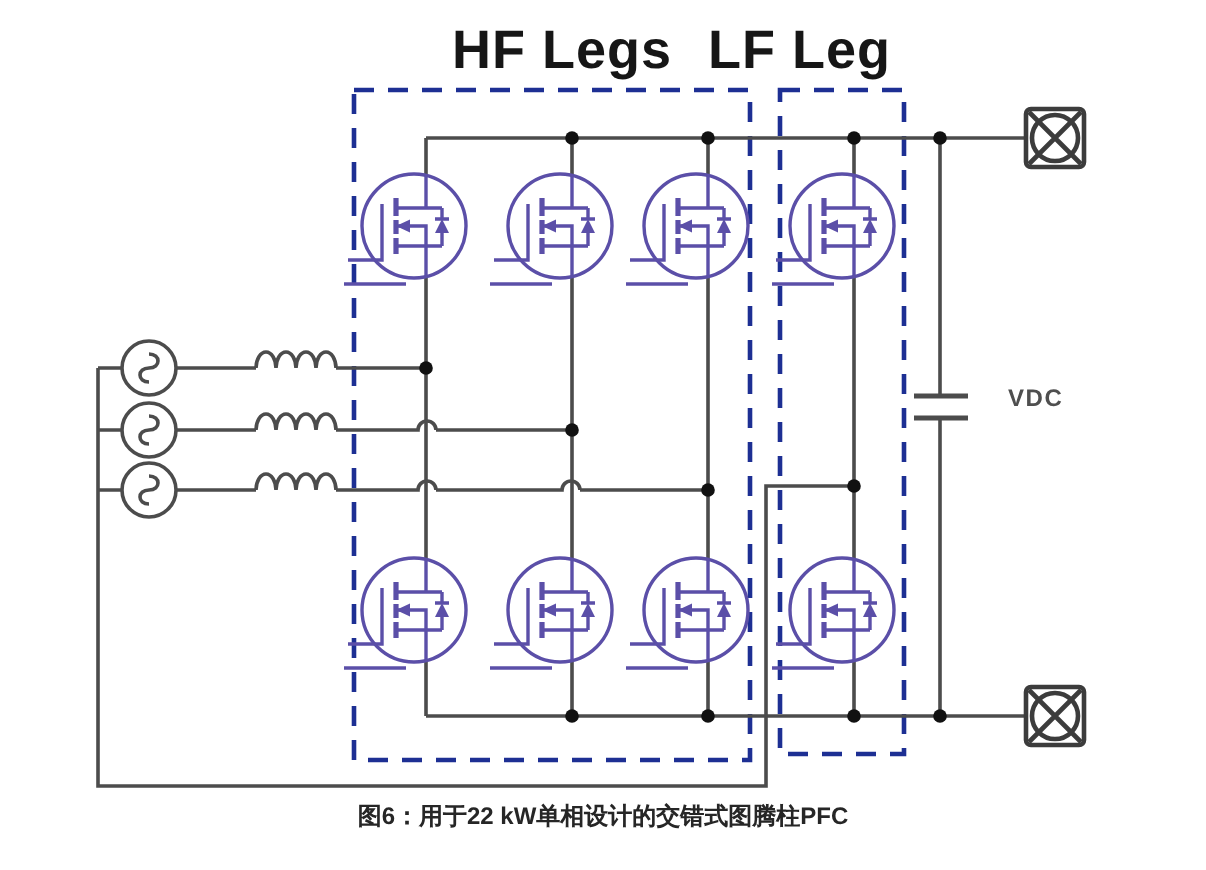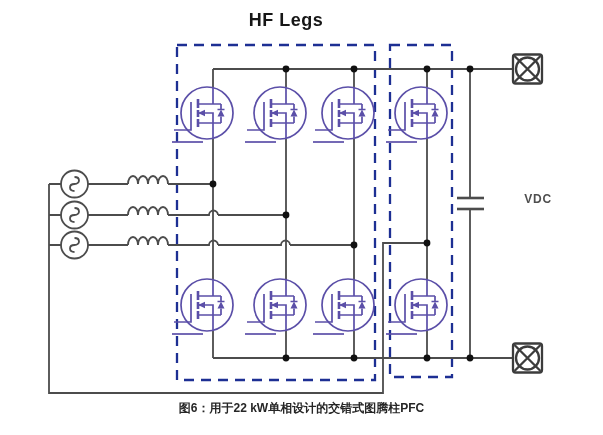--- a/index.html
+++ b/index.html
@@ -7,26 +7,26 @@
     --dashed-box:#1d2f93; --terminal:#3c3c3c; --heading-text:#161616;
     --vdc-text:#4f4f4f; --caption-text:#262626;
   }
   html,body{margin:0;padding:0;background:#fff;}
   .figure{
     position:relative;width:603px;height:435px;background:var(--background);
     font-family:"Liberation Sans",sans-serif;overflow:hidden;
   }
   .figure svg{position:absolute;left:0;top:0;}
   .region-label{
-    position:absolute;top:10px;width:120px;text-align:center;
-    font-size:18px;font-weight:600;color:var(--heading-text);letter-spacing:.5px;
+    position:absolute;top:10px;width:120px;text-align:left;
+    font-size:27px;font-weight:600;color:var(--heading-text);letter-spacing:.5px;
   }
   .hf{left:226px;} .lf{left:354px;}
   .vdc{
-    position:absolute;left:504px;top:192px;width:68px;text-align:center;
+    position:absolute;left:504px;top:192px;width:68px;text-align:left;
     font-size:12px;font-weight:700;color:var(--vdc-text);line-height:1.3;letter-spacing:.8px;
   }
   .caption{
     position:absolute;left:0;right:0;top:400px;text-align:center;
     font-size:12px;font-weight:600;color:var(--caption-text);
   }
   .w{stroke:var(--wire);stroke-width:1.8;fill:none;}
   .plate{stroke:var(--wire);stroke-width:2.6;fill:none;}
   .dot{fill:var(--junction-dot);stroke:none;}
   .mos{stroke:var(--mosfet);fill:none;stroke-width:1.7;}
@@ -124,19 +124,20 @@
     <use href="#mosfet" x="207" y="305"></use>
     <use href="#mosfet" x="280" y="305"></use>
     <use href="#mosfet" x="348" y="305"></use>
     <use href="#mosfet" x="421" y="305"></use>
 
     <use href="#term" x="527.5" y="69"></use>
     <use href="#term" x="527.5" y="358"></use>
   </svg>
 
   <div class="region-label hf">HF Legs</div>
+  <div class="region-label lf">LF Leg</div>
 
   <div class="vdc">
     <div>VDC</div>
   </div>
 
   <div class="caption">图6：用于22 kW单相设计的交错式图腾柱PFC</div>
 </div>
 
 </body></html>

